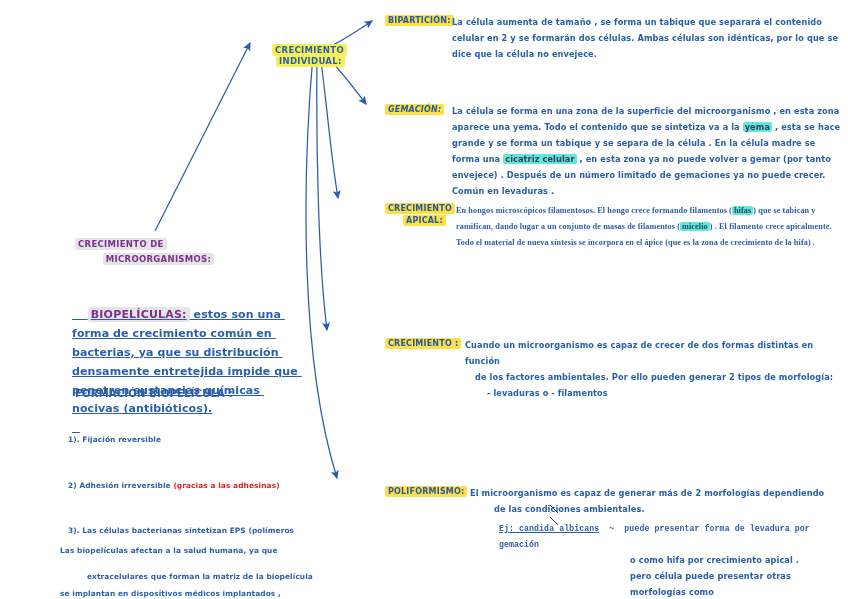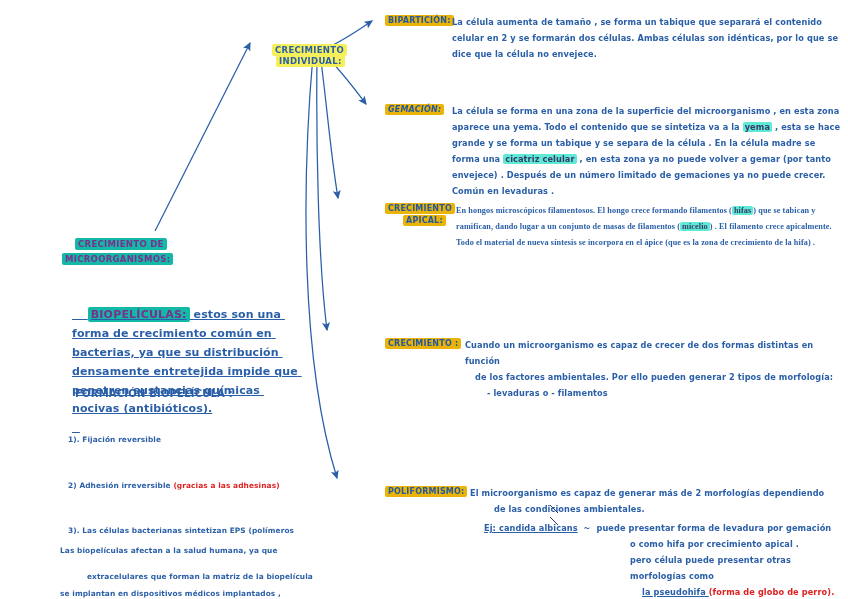--- a/index.html
+++ b/index.html
@@ -38,22 +38,22 @@
   }
 
   
   .chip {
     display: inline;
     padding: 1px 3px 1px 3px;
     border-radius: 2px;
     font-weight: 700;
   }
   .chip-yellow { background: #f5ef5a; color: #2a5fa8; }
-  .chip-cyan   { background: #eab308; color: #2359a0; }
-  .chip-pink   { background: #14b8a6; color: #7b2f8e; }
+  .chip-cyan   { background: #fde047; color: #2359a0; }
+  .chip-pink   { background: #e5e5e5; color: #7b2f8e; }
   .hl-pink     { background: #5eead4; color: #3a3a6a; padding: 0 2px; border-radius: 2px; }
 
   .red { color: #e02020; }
 
   
   #center-node {
     left: 259px;
     top: 34px;
     width: 132px;
     font-size: 8.5px;
@@ -65,21 +65,21 @@
 
   
   #left-title {
     left: 62px;
     top: 228px;
     width: 180px;
     font-size: 8.5px;
     font-weight: 700;
     letter-spacing: 0.3px;
   }
-  #left-title .l2 { display: block; margin-top: 4px; }
+  #left-title .l2 { display: block; margin-left: 13px; margin-top: 4px; text-align: center; }
 
   #biofilm-para {
     left: 72px;
     top: 287px;
     width: 232px;
     font-size: 11px;
     line-height: 1.72;
     text-decoration: underline;
   }
   #biofilm-para .bf-head {
@@ -138,21 +138,21 @@
   #b-apical   { left: 456px; top: 203px; width: 392px; font-family: Liberation Serif, serif; }
 
   #h-difor    { left: 385px; top: 338px; }
   #b-difor    { left: 465px; top: 338px; width: 380px; }
   #b-difor .ind  { display: block; margin-left: 10px; }
   #b-difor .ind2 { display: block; margin-left: 22px; }
 
   #h-polif    { left: 385px; top: 486px; }
   #b-polif    { left: 470px; top: 486px; width: 375px; }
   #b-polif .ind  { display: block; margin-left: 24px; }
-  #b-polif .ex   { display: block; margin-left: 14px; margin-top: 3px; }
+  #b-polif .ex   { display: block; margin-left: 29px; margin-top: 3px; font-family: Liberation Mono, monospace; }
   #b-polif .sub1 { display: block; margin-left: 160px; }
   #b-polif .sub2 { display: block; margin-left: 160px; }
   #b-polif .sub3 { display: block; margin-left: 172px; }
 </style>
 </head>
 <body>
 
 <div id="page">
 
   <svg id="arrows" viewBox="0 0 848 599">

